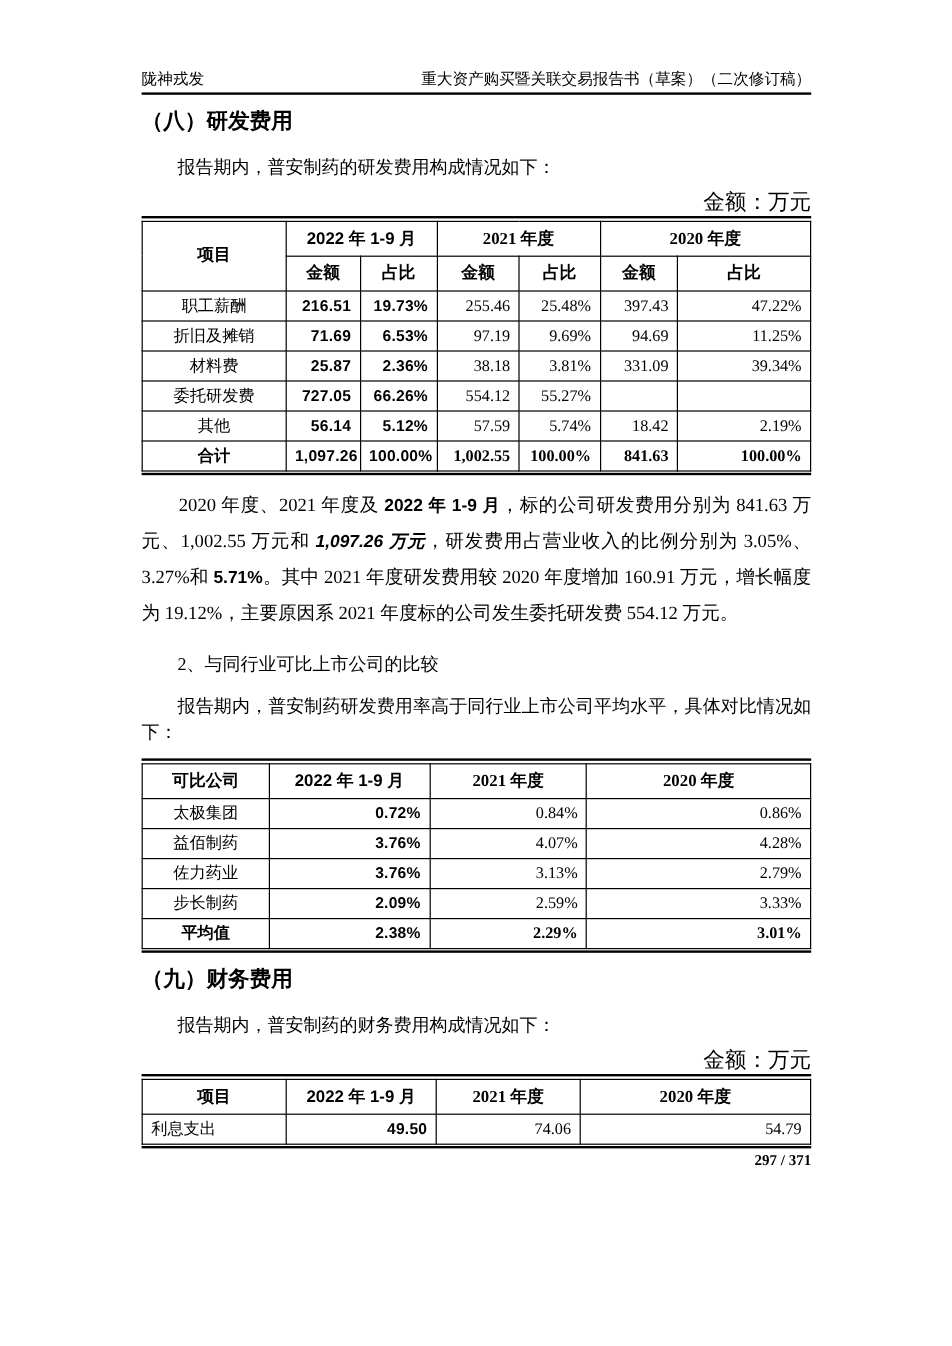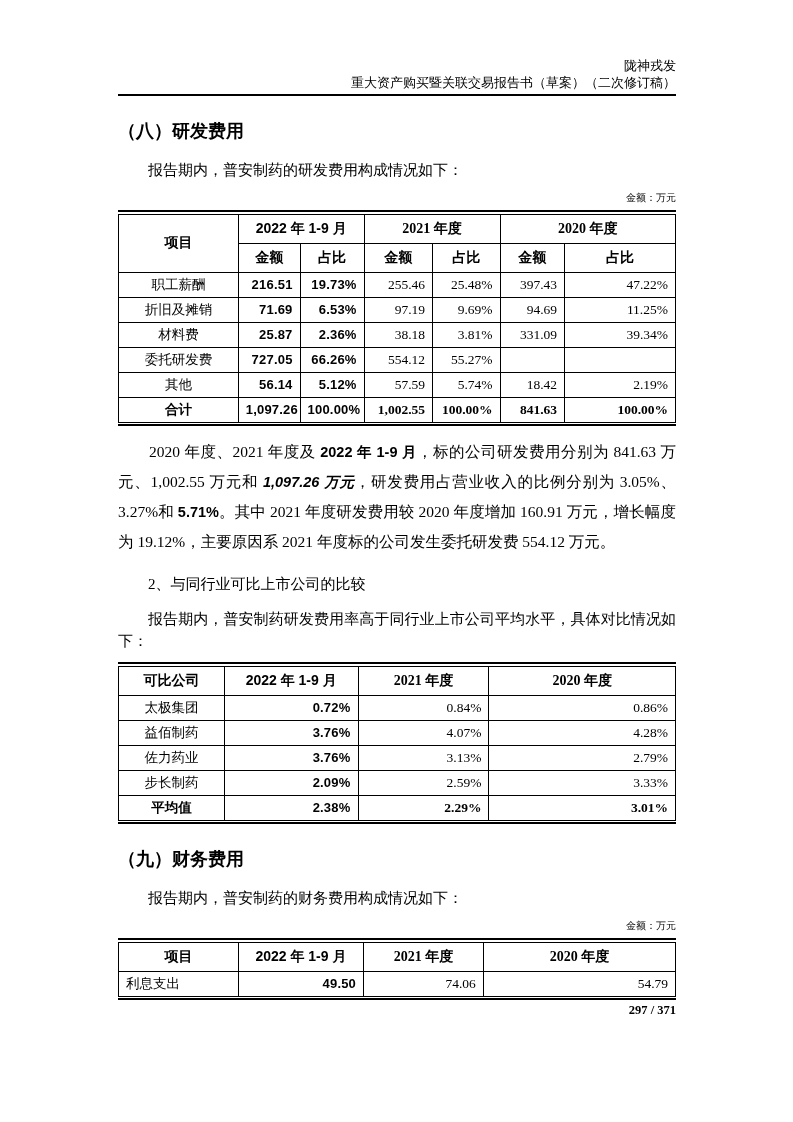--- a/index.html
+++ b/index.html
@@ -12,28 +12,27 @@
     overflow: hidden;
   }
   .content { padding: 57px 117px 0 118px; }
 
   
   .doc-header {
     display: flex; justify-content: space-between; align-items: flex-end;
     font-size: 13px; line-height: 17px;
     border-bottom: 2px solid #000;
     padding-bottom: 3px;
-    flex-direction: column;
   }
 
   
   .h1 {
     font-family: "Liberation Sans", "DejaVu Sans", sans-serif;
     font-weight: 700; font-size: 18px; line-height: 24px;
-    margin-top: 23px;
+    margin-top: 10px;
   }
   .sub-h {
     font-size: 15px; line-height: 22px;
     margin-top: 16px; text-indent: 2em;
   }
 
   
   .para {
     font-size: 15px; line-height: 22px;
     margin-top: 16px; text-indent: 2em; text-align: justify;
@@ -42,21 +41,21 @@
     font-size: 15.5px; line-height: 30px;
     margin-top: 11px; text-indent: 2em; text-align: justify;
   }
   .bold {
     font-family: "Liberation Sans", "DejaVu Sans", sans-serif;
     font-weight: 700; font-size: 14.5px;
   }
   .italic { font-style: italic; }
 
   .unit-label {
-    font-size: 10px; line-height: 18px;
+    font-size: 18px; line-height: 18px;
     text-align: right; margin-top: 8px; margin-bottom: 3px;
   }
 
   
   .tblwrap { border-top: 2.5px solid #000; border-bottom: 2.5px solid #000; }
   table { width: 100%; border-collapse: collapse; margin: 1.5px 0; table-layout: fixed; }
   th, td { border: 1px solid #000; font-size: 13.5px; padding: 3px 7px; }
   th {
     font-weight: 700; text-align: center; padding: 5px 2px;
     font-size: 14px;

